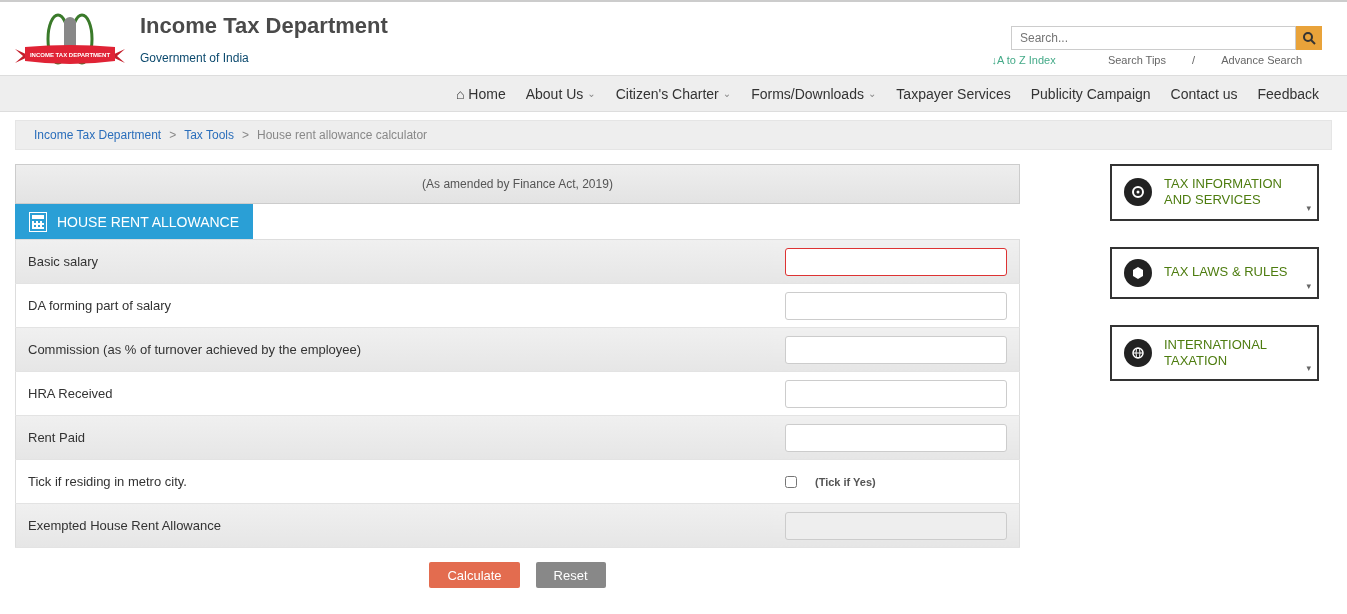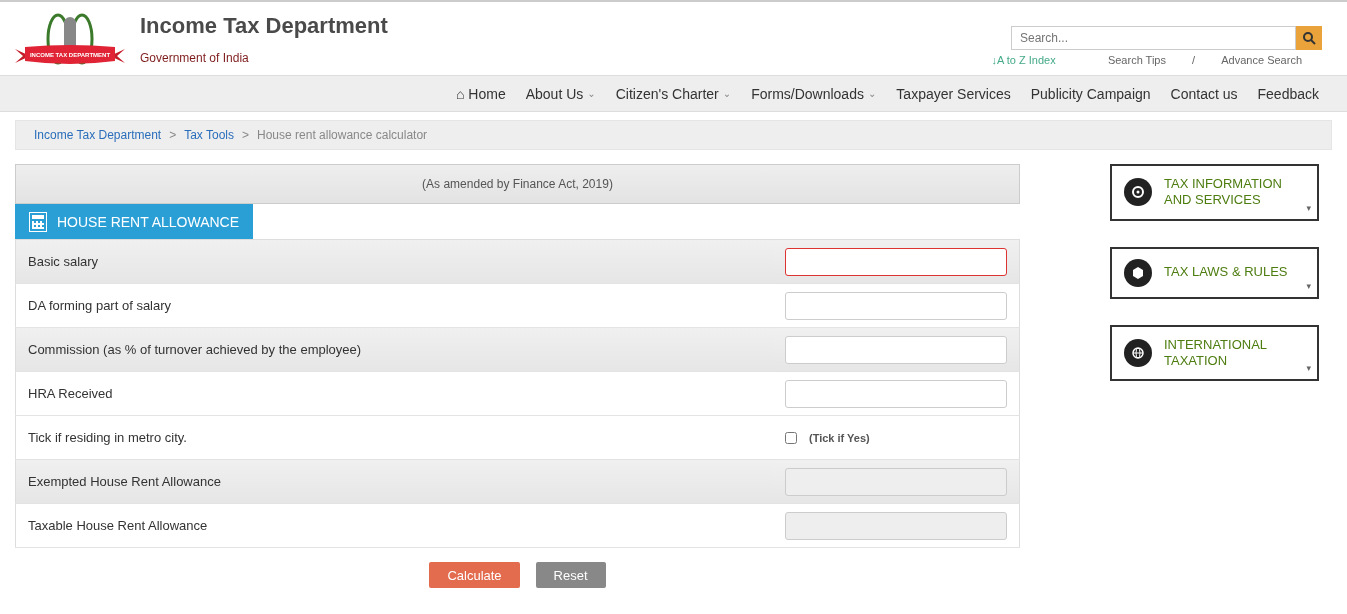--- a/index.html
+++ b/index.html
@@ -4,21 +4,21 @@
 <style>
 *{margin:0;padding:0;box-sizing:border-box}
 body{font-family:Arial,Helvetica,sans-serif;font-size:13px;color:#333;background:#fff;width:1347px}
 .top-border{border-top:2px solid #ccc}
 .header{display:flex;align-items:center;padding:0 10px;height:73px;position:relative}
 .logo-wrap{position:relative;width:120px;height:73px;display:flex;align-items:center;justify-content:center}
 .emblem{width:60px;height:60px}
 .ribbon{position:absolute;bottom:8px;left:50%;transform:translateX(-50%);width:110px;height:22px}
 .site-title{margin-left:10px}
 .site-title .t1{font-size:22px;font-weight:bold;color:#4a4a4a}
-.site-title .t2{font-size:12px;color:#7f1d1d;margin-top:12px}
+.site-title .t2{font-size:12px;color:#0c4a6e;margin-top:12px}
 .search-wrap{position:absolute;right:25px;top:24px;display:flex;align-items:center}
 .search-input{width:285px;height:24px;border:1px solid #ccc;padding:0 8px;font-size:12px;color:#b91c1c;outline:none}
 .search-btn{width:26px;height:24px;background:#e9a33a;border:none;display:flex;align-items:center;justify-content:center;cursor:pointer}
 .sub-links{position:absolute;right:25px;top:52px;font-size:11px;color:#666}
 .sub-links a{color:#666;text-decoration:none;margin:0 20px}
 .sub-links .az{color:#4a8;}
 .sub-links .az::before{content:"↓";color:#4a8}
 .navbar{background:#eee;height:37px;display:flex;align-items:center;justify-content:flex-end;padding-right:18px;border-top:1px solid #ddd;border-bottom:1px solid #ddd}
 .nav-item{font-size:14px;color:#333;padding:0 10px;cursor:pointer;display:flex;align-items:center;gap:4px}
 .nav-item .caret{font-size:10px;color:#888}
@@ -36,21 +36,21 @@
 .calc-icon::after{content:"";position:absolute;bottom:2px;left:2px;right:2px;top:8px;background:repeating-linear-gradient(90deg,#fff 0 2px,transparent 2px 4px),repeating-linear-gradient(0deg,#fff 0 2px,transparent 2px 4px)}
 .form-table{width:100%;border-collapse:collapse;border:1px solid #ddd}
 .form-table tr{height:44px;border-bottom:1px solid #e3e3e3}
 .form-table tr.shade{background:linear-gradient(#f0f0f0,#e6e6e6)}
 .form-table tr.plain{background:#fff}
 .form-table td{padding:0 12px;font-size:13px;color:#333}
 .form-table td.label{width:760px}
 .form-table input[type=text]{width:222px;height:28px;border:1px solid #ccc;border-radius:3px;padding:0 6px;font-size:13px}
 .form-table input.req{border:1px solid #d33}
 .form-table input.ro{background:#eee}
-.chk-wrap{display:flex;align-items:center;gap:12px;font-size:11px;font-weight:bold;color:#555}
+.chk-wrap{display:flex;align-items:center;gap:18px;font-size:11px;font-weight:bold;color:#555}
 .chk{width:12px;height:12px}
 .btns{display:flex;justify-content:center;gap:16px;margin-top:14px}
 .btn{height:26px;padding:0 18px;border:none;border-radius:2px;color:#fff;font-size:13px;cursor:pointer}
 .btn-calc{background:#e36c4f}
 .btn-reset{background:#888}
 .sidebar{flex:0 0 209px}
 .side-box{border:2px solid #333;padding:10px 12px;display:flex;align-items:center;gap:12px;margin-bottom:26px;cursor:pointer;position:relative}
 .side-circle{width:28px;height:28px;border-radius:50%;background:#222;display:flex;align-items:center;justify-content:center;flex-shrink:0}
 .side-text{font-size:13px;color:#4d7c0f;line-height:1.25;flex:1}
 .side-caret{font-size:9px;color:#666;position:absolute;right:6px;bottom:6px}
@@ -155,35 +155,35 @@
         <td><input type="text" style=""></td>
       </tr>
       <tr class="shade">
         <td class="label">Commission (as % of turnover achieved by the employee)</td>
         <td><input type="text" style=""></td>
       </tr>
       <tr class="plain">
         <td class="label">HRA Received</td>
         <td><input type="text" style=""></td>
       </tr>
+      <tr class="shade">
+        <td class="label">Rent Paid</td>
+        <td><input type="text" style=""></td>
+      </tr>
       <tr class="plain">
         <td class="label">Tick if residing in metro city.</td>
         <td>
           <div class="chk-wrap">
             <input type="checkbox" class="chk" style="">
             <span>(Tick if Yes)</span>
           </div>
         </td>
       </tr>
       <tr class="shade">
         <td class="label">Exempted House Rent Allowance</td>
-        <td><input type="text" class="ro" readonly="" style=""></td>
-      </tr>
-      <tr class="plain">
-        <td class="label">Taxable House Rent Allowance</td>
         <td><input type="text" class="ro" readonly="" style=""></td>
       </tr>
     </tbody>
       </table>
     <div class="btns">
       <button class="btn btn-calc">Calculate</button>
       <button class="btn btn-reset">Reset</button>
     </div>
   </div>
 

